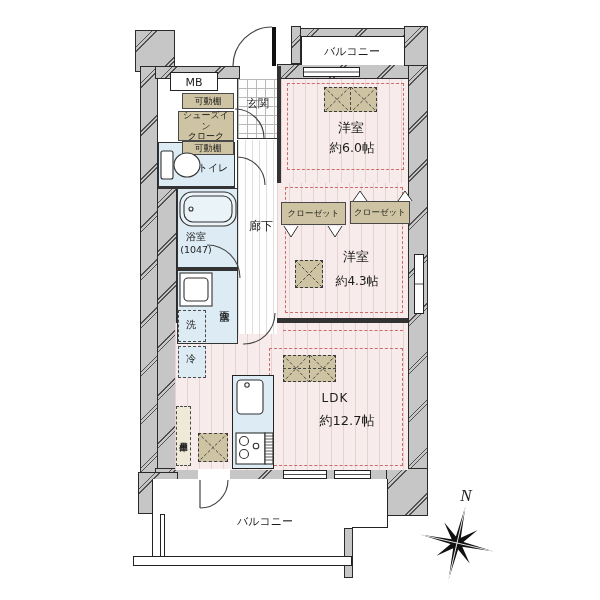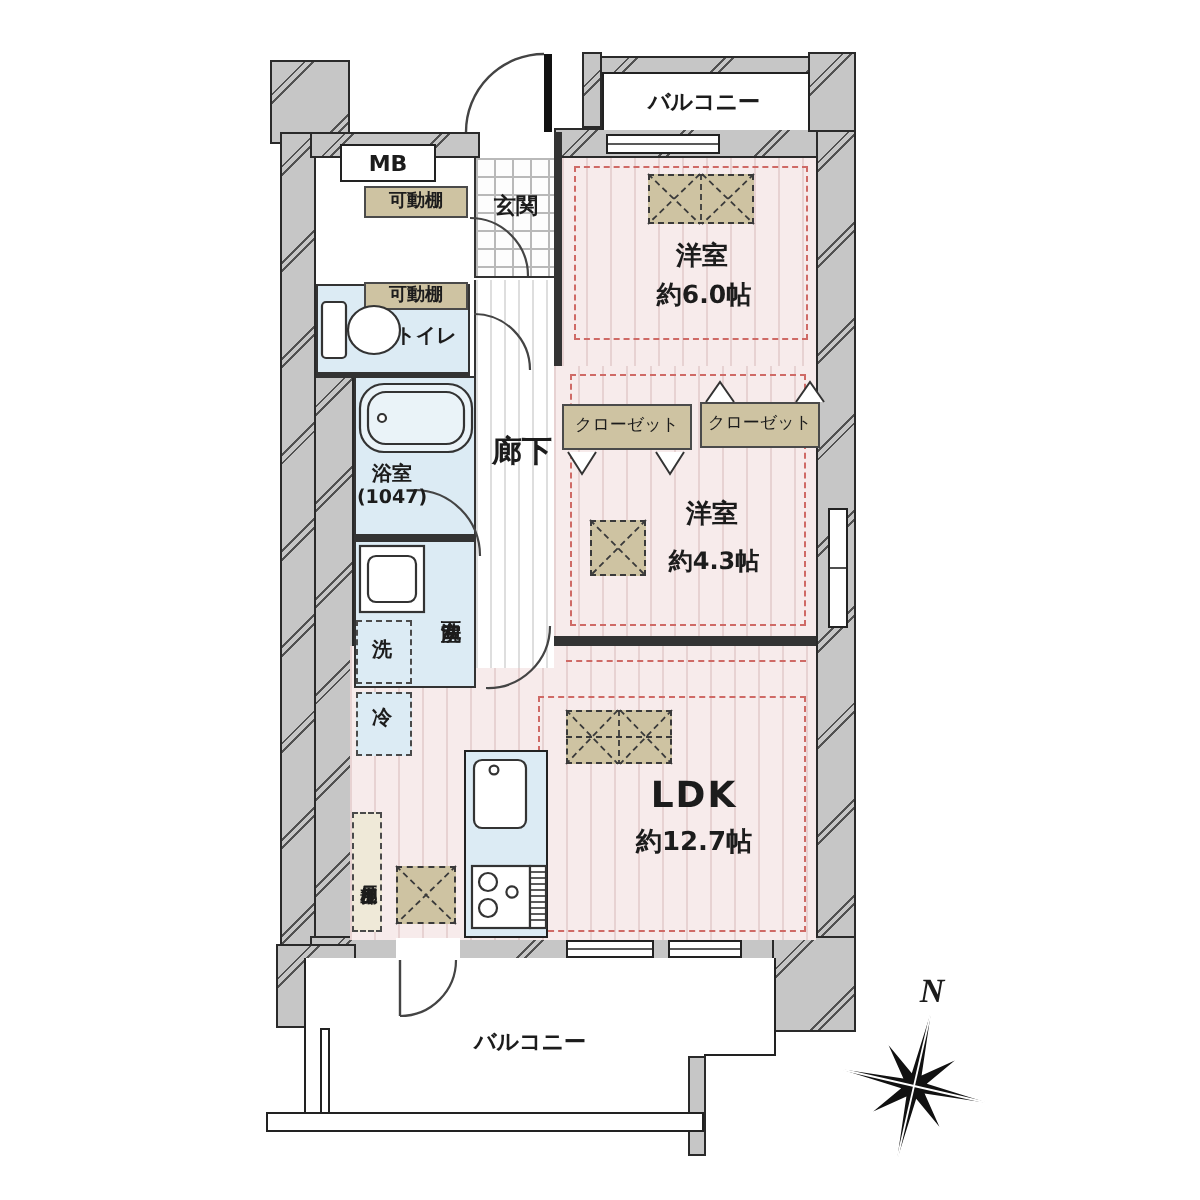--- a/index.html
+++ b/index.html
@@ -18,21 +18,21 @@
   .wet{position:absolute;box-sizing:border-box;background:#dcebf4;border:1px solid #333;}
   .wood{position:absolute;box-sizing:border-box;background:#cec3a2;border:1px solid #4a4a4a;
         display:flex;align-items:center;justify-content:center;text-align:center;line-height:1.15;}
   .dashbox{position:absolute;box-sizing:border-box;background:#dcebf4;border:1px dashed #4a4a4a;
         display:flex;align-items:center;justify-content:center;}
   .marker{position:absolute;box-sizing:border-box;background:#cec3a2;border:1px dashed #3a3a3a;}
   .redrect{position:absolute;box-sizing:border-box;border:1px dashed #cf6a66;}
   .redline{position:absolute;box-sizing:border-box;border-top:1px dashed #cf6a66;}
   .win{position:absolute;box-sizing:border-box;background:#fff;border:1px solid #222;}
   .open{position:absolute;box-sizing:border-box;background:#fff;}
-  .lbl{position:absolute;white-space:nowrap;transform:translate(-50%,-50%);color:#1c1c1c;font-weight:bold;}
+  .lbl{position:absolute;white-space:nowrap;transform:translate(-50%,-50%);color:#1c1c1c;}
   .vert{writing-mode:vertical-rl;text-orientation:upright;transform:translate(-50%,-50%);}
   .thinline{position:absolute;background:#333;}
   #gfx{position:absolute;left:0;top:0;z-index:5;pointer-events:none;}
   .z1{z-index:1}.z2{z-index:2}.z3{z-index:3}.z4{z-index:4}.z6{z-index:6;position:absolute;}
 </style>
 </head>
 <body>
 
 <div id="plan">
 
@@ -80,20 +80,26 @@
   <div class="win z4" style="left:414px;top:254px;width:10px;height:60px;"></div>
   <div class="win z4" style="left:283px;top:470px;width:44px;height:9px;"></div>
   <div class="win z4" style="left:334px;top:470px;width:37px;height:9px;"></div>
   <div class="open z4" style="left:198px;top:469px;width:32px;height:10px;"></div>
   <div class="open z4" style="left:240px;top:64px;width:37px;height:15px;"></div>
 
   <div class="abs z4" style="left:170px;top:72px;width:48px;height:19px;background:#fff;border:1px solid #222;"></div>
   <div class="wood z4" style="left:182px;top:93px;width:52px;height:16px;">
       <span class="lbl" style="position:static;transform:none;font-size:9px;">可動棚</span>
     </div>
+  <div class="wood z4" style="left:178px;top:111px;width:56px;height:30px;font-size:9px;">
+    <div>
+        <div>シューズイン</div>
+        <div>クローク</div>
+      </div>
+  </div>
   <div class="wood z4" style="left:182px;top:141px;width:52px;height:14px;">
       <span class="lbl" style="position:static;transform:none;font-size:9px;">可動棚</span>
     </div>
   <div class="wood z4" style="left:281px;top:202px;width:65px;height:23px;">
       <span style="font-size:8.5px;">クローゼット</span>
     </div>
   <div class="wood z4" style="left:350px;top:201px;width:60px;height:23px;">
       <span style="font-size:8.5px;">クローゼット</span>
     </div>
 
@@ -214,25 +220,25 @@
   </svg>
 
   <div class="lbl z6" style="left:352px;top:51px;font-size:11px;">バルコニー</div>
   <div class="lbl z6" style="left:194px;top:82px;font-size:11px;">MB</div>
   <div class="lbl z6" style="left:258px;top:103px;font-size:11px;">玄関</div>
   <div class="lbl z6" style="left:351px;top:128px;font-size:13px;">洋室</div>
   <div class="lbl z6" style="left:352px;top:148px;font-size:12.5px;">約6.0帖</div>
   <div class="lbl z6" style="left:213px;top:168px;font-size:10px;">トイレ</div>
   <div class="lbl z6" style="left:196px;top:237px;font-size:10px;">浴室</div>
   <div class="lbl z6" style="left:196px;top:249px;font-size:9.5px;">(1047)</div>
-  <div class="lbl z6" style="left:261px;top:226px;font-size:15px;">廊下</div>
+  <div class="lbl z6" style="left:261px;top:226px;font-size:12px;">廊下</div>
   <div class="lbl z6" style="left:356px;top:257px;font-size:13px;">洋室</div>
   <div class="lbl z6" style="left:357px;top:281px;font-size:12px;">約4.3帖</div>
   <div class="lbl vert z6" style="left:224px;top:303px;font-size:10px;position:absolute;">洗面室</div>
   <div class="lbl z6" style="left:191px;top:325px;font-size:10px;">洗</div>
   <div class="lbl z6" style="left:191px;top:359px;font-size:10px;">冷</div>
-  <div class="lbl z6" style="left:347px;top:398px;font-size:18px;letter-spacing:1px;">LDK</div>
+  <div class="lbl z6" style="left:335px;top:398px;font-size:12px;letter-spacing:1px;">LDK</div>
   <div class="lbl z6" style="left:347px;top:421px;font-size:13px;">約12.7帖</div>
   <div class="lbl vert z6" style="left:184px;top:436px;font-size:8.5px;position:absolute;">上部吊戸棚</div>
   <div class="lbl z6" style="left:265px;top:521px;font-size:11px;">バルコニー</div>
   <div class="lbl z6" style="left:466px;top:496px;font-size:17px;font-family:'Liberation Serif','DejaVu Serif',serif;font-style:italic;">N</div>
 
 </div>
 
 </body></html>

